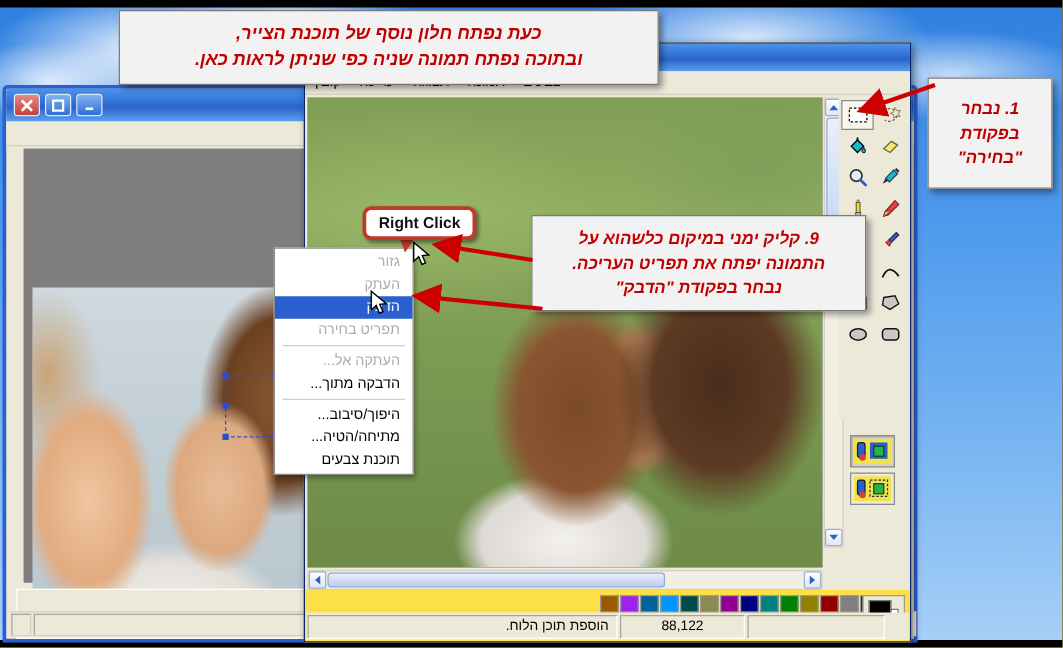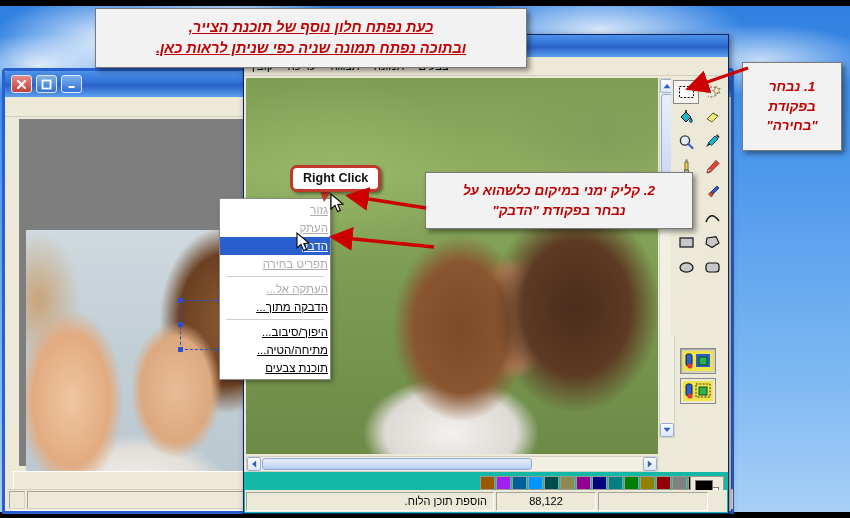--- a/index.html
+++ b/index.html
@@ -70,21 +70,21 @@
     position: absolute; left: 2px; bottom: 2px; width: 726px; height: 20px;
     background: #ece9d8; border-top: 1px solid #d4d0c0;
     display: flex; align-items: center;
   }
   .rear-sb-cell { height: 18px; border: 1px solid #d7d3c3; border-top-color:#a8a49a; border-left-color:#a8a49a; }
 
   
   #fg-window {
     position: absolute; left: 243px; top: 34px; width: 486px; height: 480px;
     border: 1px solid #0a246a;
-    background: #14b8a6;
+    background: #fde047;
     box-shadow: 2px 2px 6px rgba(0,0,0,.45);
   }
   #fg-titlebar {
     height: 22px;
     background: linear-gradient(180deg,#4d92e8 0%,#2f6fd6 45%,#2a62c8 55%,#5ba0ef 100%);
     display: flex; align-items: center; justify-content: flex-end;
     padding-left: 6px; padding-right: 6px;
     direction: rtl;
     color: #fff; font-size: 12px; font-weight: bold;
     white-space: nowrap;
@@ -226,21 +226,21 @@
     border: 1px solid #7a7a7a;
     box-shadow: 3px 3px 5px rgba(0,0,0,.4);
     direction: rtl;
     color: #c00000;
     font-style: italic;
     font-weight: bold;
     text-align: center;
     padding: 8px 10px;
     line-height: 1.45;
   }
-  #callout-top { left: 95px; top: 8px; width: 432px; font-size: 14.5px; text-decoration: underline; }
+  #callout-top { left: 95px; top: 8px; width: 432px; font-size: 14.5px; }
   #callout-1 { left: 742px; top: 62px; width: 100px; font-size: 13.5px; padding: 14px 8px; }
   #callout-2 { left: 425px; top: 172px; width: 268px; font-size: 13.5px; }
 
   #rightclick-bubble {
     position: absolute; left: 290px; top: 165px;
     background: #fff; border: 3px solid #c0392b; border-radius: 7px;
     padding: 3px 10px 4px 10px;
     font-size: 12.5px; font-weight: bold; color: #111;
     box-shadow: 2px 2px 3px rgba(0,0,0,.4);
   }
@@ -257,21 +257,21 @@
   #context-menu {
     position: absolute; left: 219px; top: 198px; width: 112px;
     background: #fff; border: 1px solid #8a8a8a;
     box-shadow: 2px 2px 4px rgba(0,0,0,.35);
     direction: rtl;
     font-size: 11.5px;
     padding: 2px 0;
   }
   .cm-item {
     height: 18px; display:flex; align-items:center; justify-content:flex-start;
-    padding: 0 2px 0 6px; color: #000; white-space: nowrap; text-decoration: underline;
+    padding: 0 10px 0 6px; color: #000; white-space: nowrap;
   }
   .cm-item.disabled { color: #acacac; }
   .cm-item.highlight { background: #2a5fd0; color: #fff; }
   .cm-sep { height:1px; background:#d0d0d0; margin: 3px 6px; }
 
   #cursor-arrow { position:absolute; left: 296px; top: 232px; }
   #cursor-arrow2 { position:absolute; left: 330px; top: 193px; }
 </style>
 </head>
 <body>
@@ -567,21 +567,22 @@
 </svg>
 
 <div class="callout" id="callout-top">
   <div>כעת נפתח חלון נוסף של תוכנת הצייר,</div>
   <div>ובתוכה נפתח תמונה שניה כפי שניתן לראות כאן.</div>
 </div>
 
 <div class="callout" id="callout-1">1. נבחר בפקודת "בחירה"</div>
 
 <div class="callout" id="callout-2">
-  <div>2. קליק ימני במיקום כלשהוא על</div>
+  <div>9. קליק ימני במיקום כלשהוא על</div>
+  <div>התמונה יפתח את תפריט העריכה.</div>
   <div>נבחר בפקודת "הדבק"</div>
 </div>
 
 <div id="rightclick-tail"></div>
 <div id="rightclick-bubble">Right Click</div>
 
 <svg class="arrow-svg" style="left:676px;top:58px;" width="80" height="40">
   <defs>
     <marker id="ah1" markerWidth="7" markerHeight="7" refX="5.5" refY="3.5" orient="auto">
       <path d="M0 0 L7 3.5 L0 7 z" fill="#cc0000"></path>

